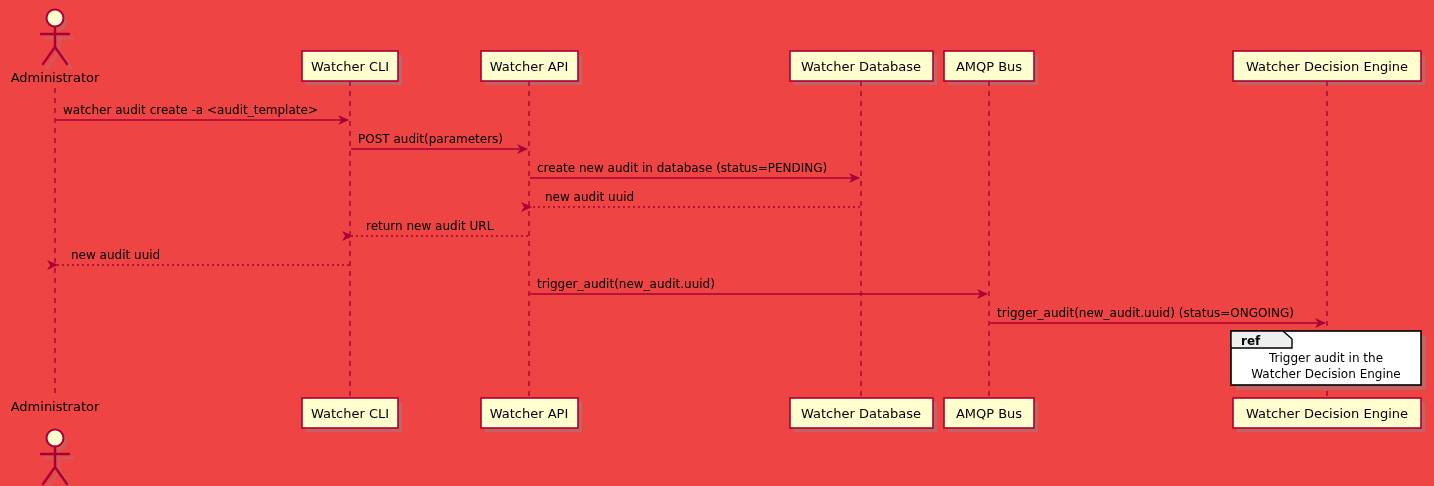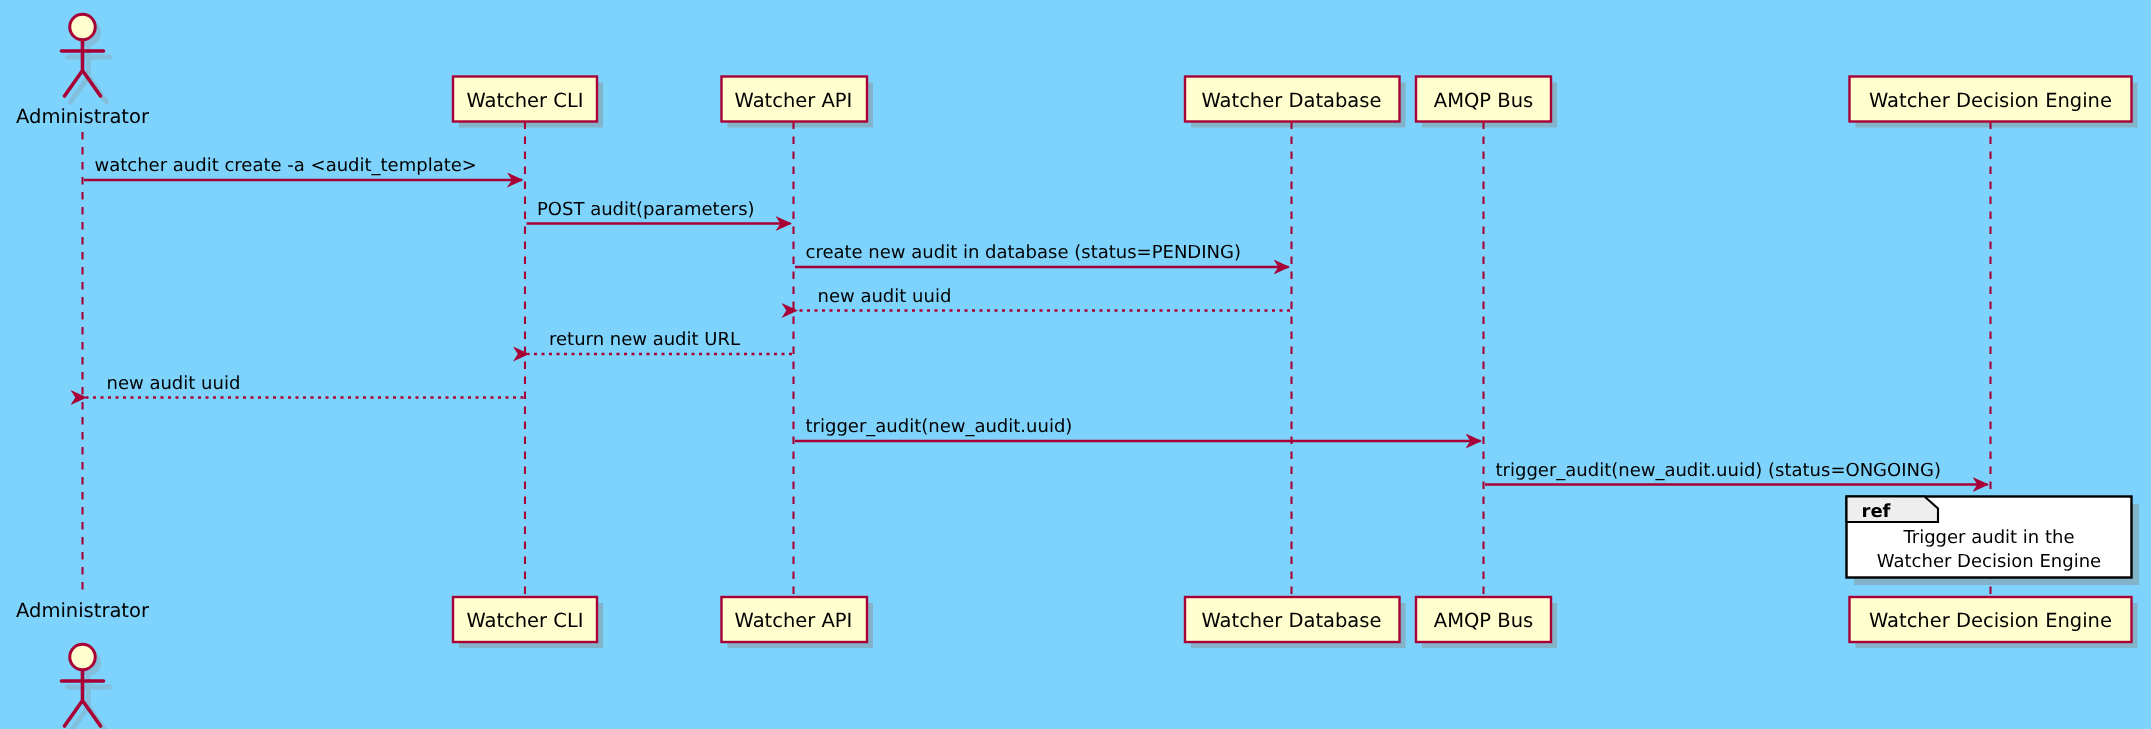--- a/index.html
+++ b/index.html
@@ -7,21 +7,21 @@
     padding: 0;
     background: #FFFFFF;
   }
   body {
     font-family: "DejaVu Sans", sans-serif;
   }
   #canvas {
     position: relative;
     width: 1434px;
     height: 486px;
-    background: #7dd3fc;
+    background: #ef4444;
     overflow: hidden;
   }
   svg#diagram {
     position: absolute;
     left: 0;
     top: 0;
   }
   .plabel {
     font-family: "DejaVu Sans", sans-serif;
     font-size: 13px;

